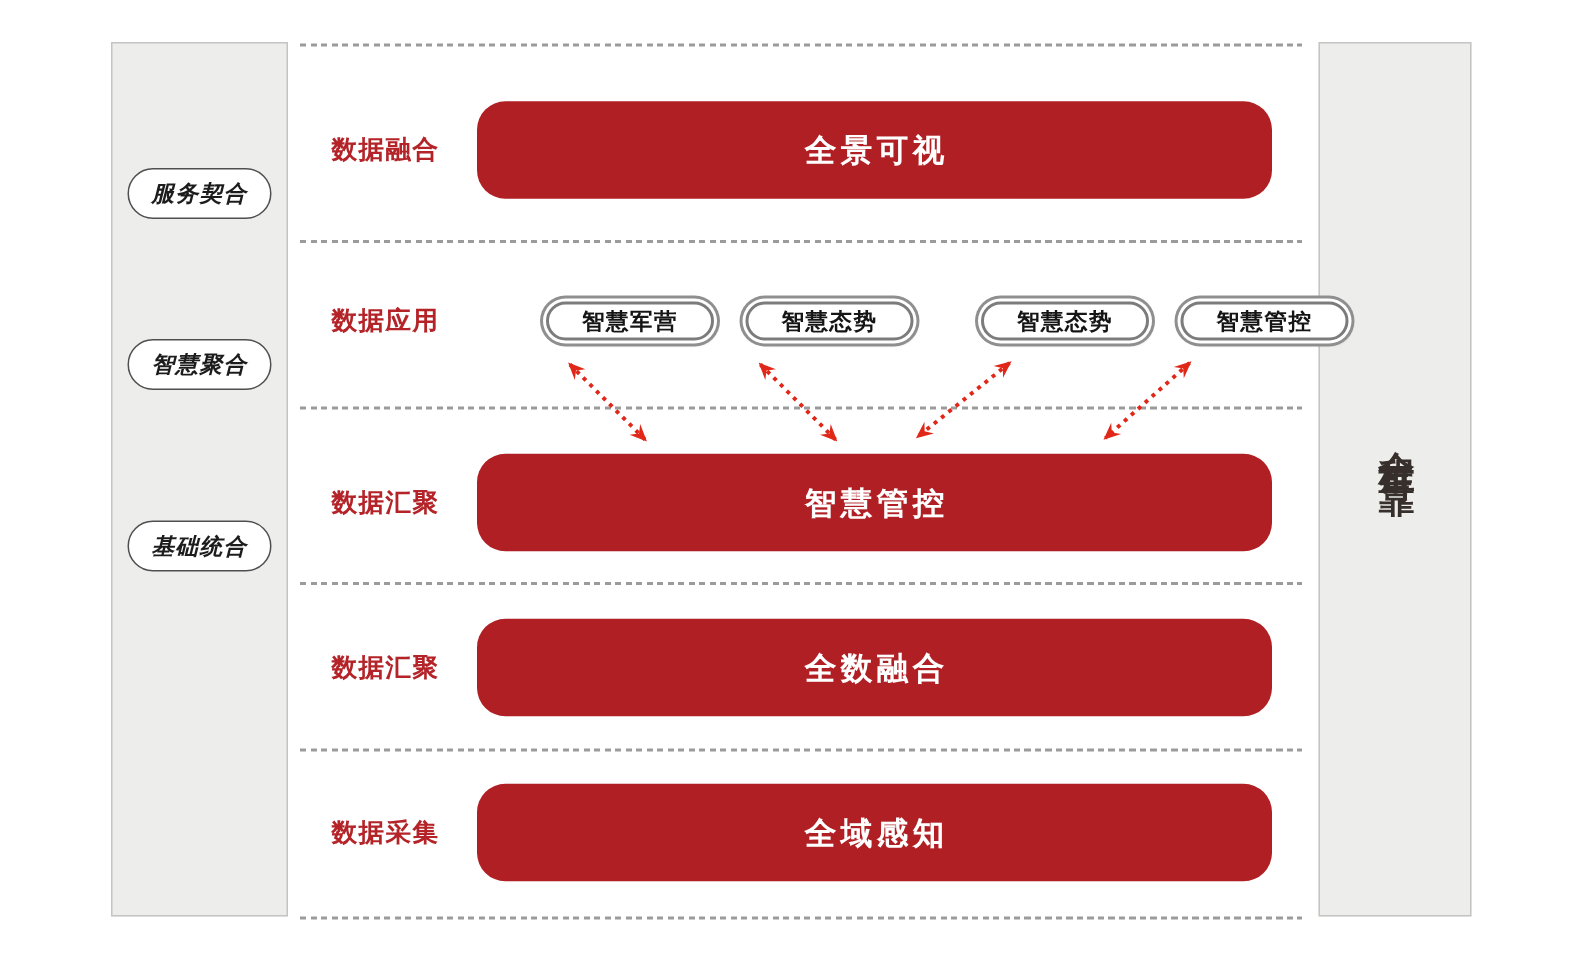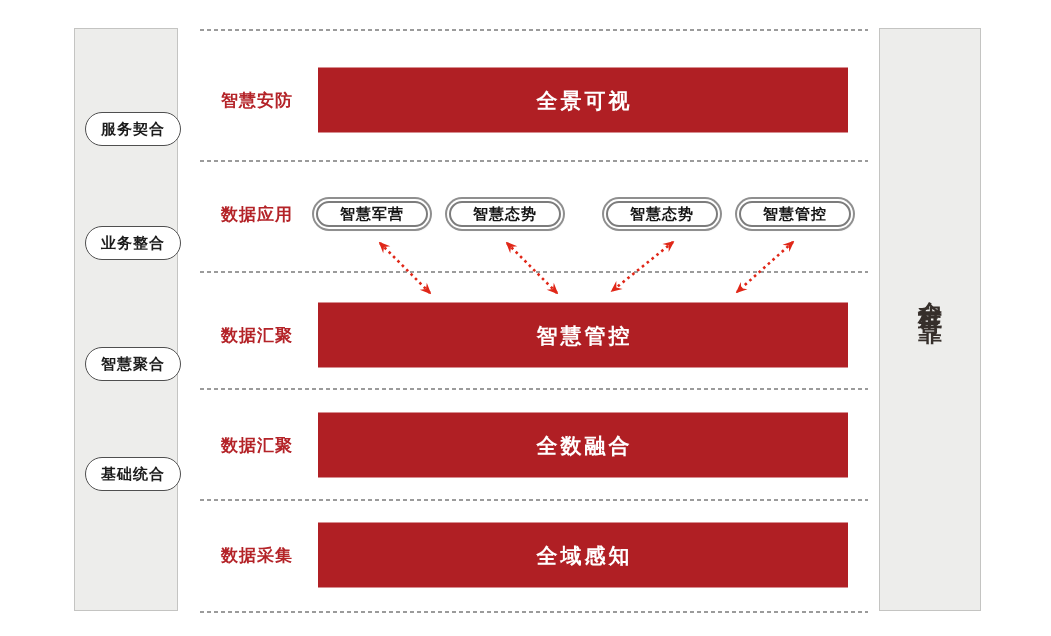--- a/index.html
+++ b/index.html
@@ -1,21 +1,21 @@
 <!DOCTYPE html>
 <html style="--bar-red: #b01f24; --label-red: #b42328; --arrow-red: #e02718; --panel-bg: #ededeb; --panel-border: #c4c4c2; --pill-border: #4f4f4f; --ring-gray: #8f8f8f; --dotted: #9b9b9b; --dark-text: #362f2b;"><head>
 <meta charset="utf-8">
 <style>
   html,body{margin:0;padding:0;background:#fff;}
   body{font-family:"Liberation Sans","DejaVu Sans",sans-serif;}
   #canvas{position:relative;width:1051px;height:636px;background:#fff;overflow:hidden;}
 
   
   .side-panel{position:absolute;top:28px;height:583px;background:var(--panel-bg);border:1px solid var(--panel-border);box-sizing:border-box;}
-  #left-panel{left:74px;width:104px;}
+  #left-panel{left:74px;width:118px;font-style:italic;}
   #right-panel{left:879px;width:102px;}
 
   .side-pill{position:absolute;left:10px;width:96px;height:34px;box-sizing:border-box;
     background:#fff;border:1px solid var(--pill-border);border-radius:17px;
     display:flex;align-items:center;justify-content:center;
     font-size:15px;font-weight:600;color:#1c1c1c;letter-spacing:1px;}
   .side-pill:nth-child(1){top:83px}
   .side-pill:nth-child(2){top:197px}
   .side-pill:nth-child(3){top:318px}
   .side-pill:nth-child(4){top:428px}
@@ -31,64 +31,63 @@
   .sep-0{top:29px}.sep-1{top:160px}.sep-2{top:271px}.sep-3{top:388px}.sep-4{top:499px}.sep-5{top:611px}
 
   
   .row{position:absolute;left:0;right:0;height:0;}
   .row-0{top:100px}.row-1{top:214px}.row-2{top:335px}.row-3{top:445px}.row-4{top:555px}
 
   .row-label{position:absolute;left:221px;top:0;transform:translateY(-50%);
     font-size:17px;font-weight:bold;color:var(--label-red);letter-spacing:1px;white-space:nowrap;}
 
   .layer-bar{position:absolute;left:318px;top:0;transform:translateY(-50%);
-    width:530px;height:65px;background:var(--bar-red);border-radius:0;
+    width:530px;height:65px;background:var(--bar-red);border-radius:19px;
     display:flex;align-items:center;justify-content:center;
     color:#fff;font-size:21px;font-weight:bold;letter-spacing:3px;text-indent:3px;}
 
   .app-pills{position:absolute;left:0;top:0;width:100%;height:0;}
   .app-pill{position:absolute;top:0;transform:translateY(-50%);
     width:112px;height:26px;box-sizing:border-box;background:#fff;
     border:2px solid #7c7c7c;border-radius:15px;
     box-shadow:0 0 0 2px #fff,0 0 0 4px var(--ring-gray),2px 3px 2px rgba(0,0,0,.22);
     display:flex;align-items:center;justify-content:center;
-    font-size:15px;font-weight:bold;color:#151515;letter-spacing:1px;}
+    font-size:15px;font-weight:bold;color:#151515;letter-spacing:1px;margin-left:48px;}
   .app-pill:nth-child(1){left:316px}
   .app-pill:nth-child(2){left:449px}
   .app-pill:nth-child(3){left:606px}
   .app-pill:nth-child(4){left:739px}
 
   #arrow-layer{position:absolute;left:0;top:0;pointer-events:none;}
 </style>
 </head>
 <body>
 
 <div id="canvas">
 
   <div id="left-panel" class="side-panel">
       <div class="side-pill">服务契合</div>
-      <div class="side-pill">业务整合</div>
       <div class="side-pill">智慧聚合</div>
       <div class="side-pill">基础统合</div>
     </div>
 
   <div id="right-panel" class="side-panel">
     <div class="vertical-label">全程可靠</div>
   </div>
 
   <div class="sep sep-0"></div>
   <div class="sep sep-1"></div>
   <div class="sep sep-2"></div>
   <div class="sep sep-3"></div>
   <div class="sep sep-4"></div>
   <div class="sep sep-5"></div>
 
   <div id="rows-host">
       <div class="row row-0">
-    <div class="row-label">智慧安防</div>
+    <div class="row-label">数据融合</div>
     <div class="layer-bar">全景可视</div>
 
   </div>
       <div class="row row-1">
     <div class="row-label">数据应用</div>
 
     <div class="app-pills">
           <div class="app-pill">智慧军营</div>
           <div class="app-pill">智慧态势</div>
           <div class="app-pill">智慧态势</div>

